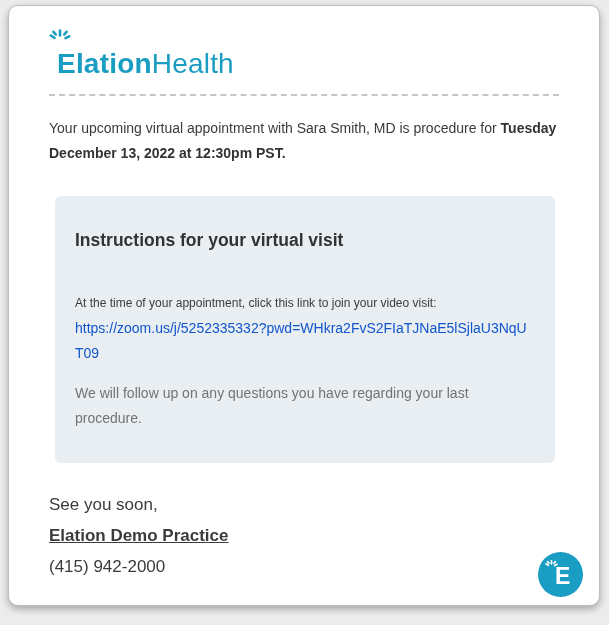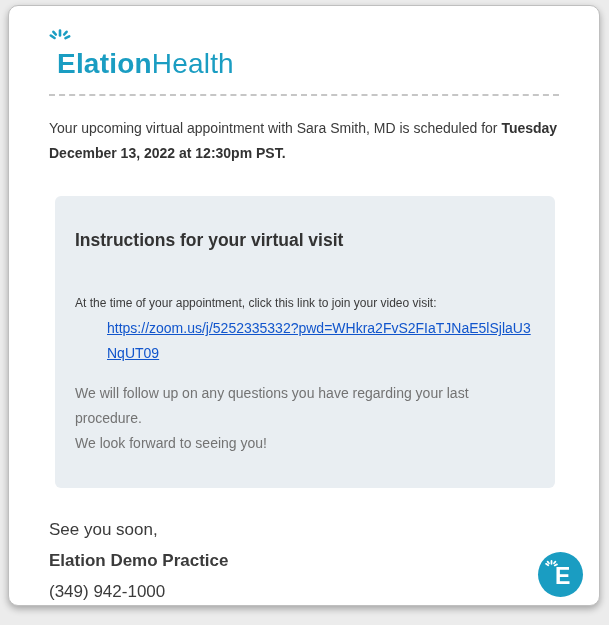--- a/index.html
+++ b/index.html
@@ -62,40 +62,38 @@
     margin-top: 40px;
     font-size: 12px;
     line-height: 25px;
     color: #3b3b3b;
   }
   .zoom-link {
     display: block;
     font-size: 14px;
     line-height: 25px;
     color: #1155CC;
-    text-decoration: underline;
     word-break: break-all;
     cursor: pointer;
-    margin-left: 32px;
   }
   .followup {
     margin-top: 15px;
     font-size: 14px;
     line-height: 25px;
     color: #737373;
   }
   
   .signature { margin-top: 30px; }
   .signature p {
     font-size: 17px;
     line-height: 24px;
     color: #3b3b3b;
     margin-bottom: 7px;
   }
-  .practice-name { font-weight: 700; color: #333; }
+  .practice-name { font-weight: 700; color: #333; text-decoration: underline; }
   
   .badge {
     position: absolute;
     right: 16px; bottom: 8px;
     width: 45px; height: 45px;
     border-radius: 50%;
     background: #1A9DC2;
     color: #ffffff;
   }
   .badge-letter {
@@ -122,33 +120,33 @@
             <line x1="15.2" y1="5.5" x2="17.6" y2="2.8"></line>
             <line x1="16.5" y1="9.2" x2="20.2" y2="7.4"></line>
           </g>
         </svg>
       </span>
       <span class="logo-text"><span class="logo-bold">Elation</span><span class="logo-light">Health</span></span>
     </div>
 
     <hr class="divider">
 
-    <p class="intro"><span>Your upcoming virtual appointment with Sara Smith, MD is scheduled for </span><strong>Tuesday December 13, 2022 at 12:30pm PST.</strong></p>
+    <p class="intro"><span>Your upcoming virtual appointment with Sara Smith, MD is procedure for </span><strong>Tuesday December 13, 2022 at 12:30pm PST.</strong></p>
 
     <div class="instructions-box">
       <h2 class="instructions-heading">Instructions for your virtual visit</h2>
       <p class="instructions-body">At the time of your appointment, click this link to join your video visit:</p>
       <a class="zoom-link">https://zoom.us/j/5252335332?pwd=WHkra2FvS2FIaTJNaE5lSjlaU3NqUT09</a>
-      <p class="followup"><span>We will follow up on any questions you have regarding your last procedure.</span><br><span>We look forward to seeing you!</span></p>
+      <p class="followup"><span>We will follow up on any questions you have regarding your last procedure.</span><br></p>
     </div>
 
     <div class="signature">
       <p>See you soon,</p>
       <p class="practice-name">Elation Demo Practice</p>
-      <p>(349) 942-1000</p>
+      <p>(415) 942-2000</p>
     </div>
 
   </div>
 
   <div class="badge">
     <span class="badge-sparkle">
       <svg width="13" height="13" viewBox="0 0 22 22">
         <g stroke="#ffffff" stroke-width="3" stroke-linecap="round">
           <line x1="11" y1="6.5" x2="11" y2="1.5"></line>
           <line x1="5.5" y1="9" x2="1.8" y2="6.5"></line>

